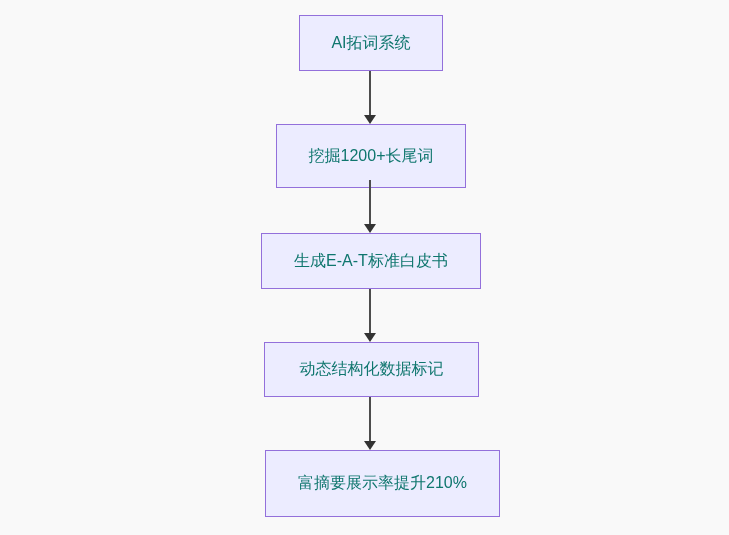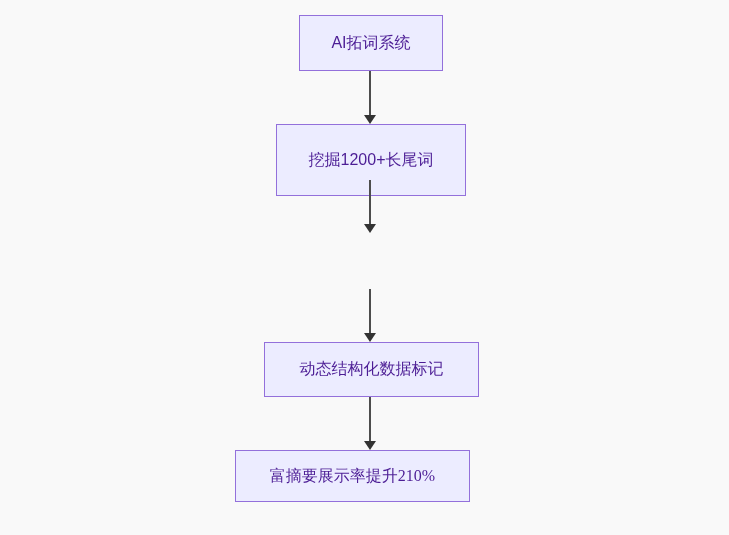--- a/index.html
+++ b/index.html
@@ -16,33 +16,33 @@
   .canvas {
     position: relative;
     width: 729px;
     height: 535px;
   }
   .node {
     position: absolute;
     box-sizing: border-box;
     background: #ECECFF;
     border: 1px solid #9370DB;
-    color: #4c1d95;
+    color: #0f766e;
     font-size: 16px;
     display: flex;
     align-items: center;
     justify-content: center;
     text-align: center;
     white-space: nowrap;
   }
   #n1 { left: 299px; top: 15px;  width: 144px; height: 56px; }
-  #n2 { left: 276px; top: 124px; width: 190px; height: 72px; }
+  #n2 { left: 276px; top: 124px; width: 190px; height: 64px; }
   #n3 { left: 261px; top: 233px; width: 220px; height: 56px; }
   #n4 { left: 264px; top: 342px; width: 215px; height: 55px; justify-content: center; }
-  #n5 { left: 235px; top: 450px; width: 235px; height: 52px; font-family: Liberation Serif, serif; }
+  #n5 { left: 265px; top: 450px; width: 235px; height: 67px; }
 
   .edge-line {
     position: absolute;
     left: 369px;
     width: 2px;
     background: #4d4d4d;
   }
   .edge-head {
     position: absolute;
     left: 364px;
@@ -69,20 +69,23 @@
   <div id="e1-line" class="edge-line"></div>
   <div id="e1-head" class="edge-head"></div>
 
   <div id="n2" class="node">
     <span>挖掘1200+长尾词</span>
   </div>
 
   <div id="e2-line" class="edge-line"></div>
   <div id="e2-head" class="edge-head"></div>
 
+  <div id="n3" class="node">
+    <span>生成E-A-T标准白皮书</span>
+  </div>
 
   <div id="e3-line" class="edge-line"></div>
   <div id="e3-head" class="edge-head"></div>
 
   <div id="n4" class="node">
     <span>动态结构化数据标记</span>
   </div>
 
   <div id="e4-line" class="edge-line"></div>
   <div id="e4-head" class="edge-head"></div>

